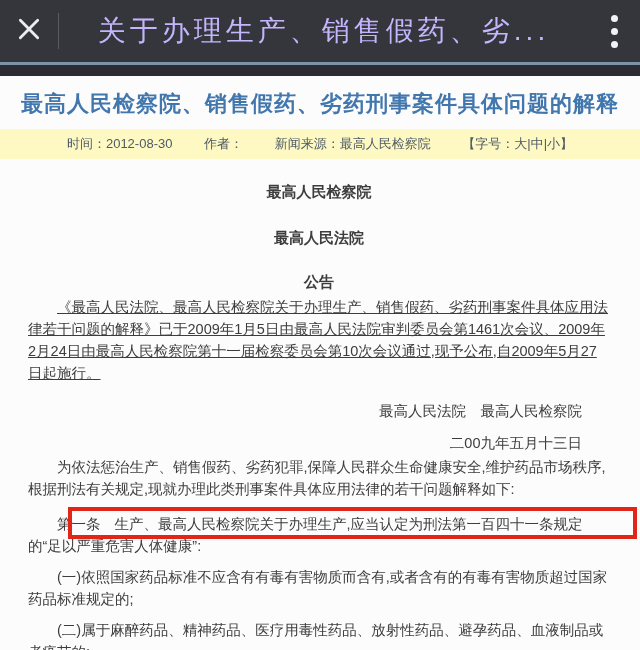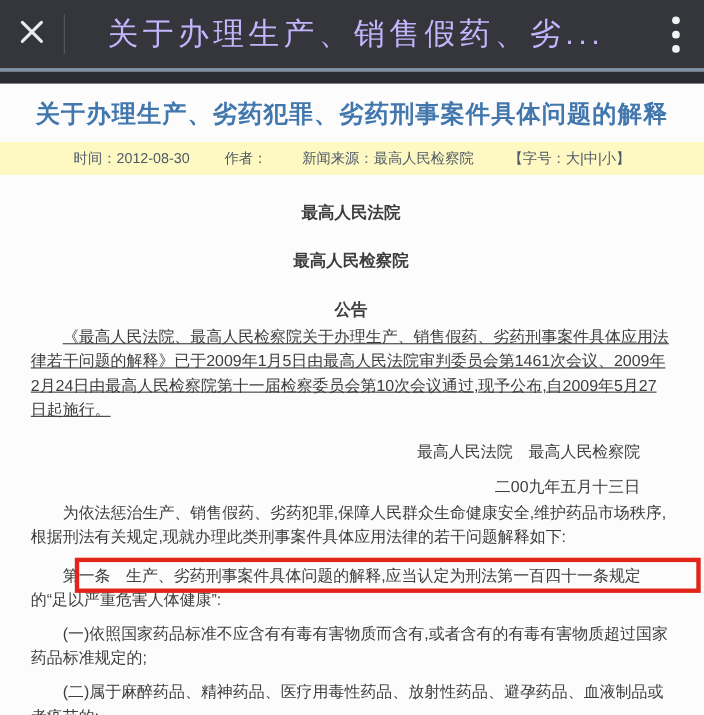--- a/index.html
+++ b/index.html
@@ -80,41 +80,41 @@
       <span style="display:flex;flex-direction:column;gap:6px;">
         <span class="dot"></span>
           <span class="dot"></span>
           <span class="dot"></span>
       </span>
     </div>
   </div>
   <div class="nav-underline"></div>
   <div class="nav-shadow"></div>
 
-  <div class="article-title">关于办理生产、劣药犯罪、劣药刑事案件具体问题的解释</div>
+  <div class="article-title">最高人民检察院、销售假药、劣药刑事案件具体问题的解释</div>
 
   <div class="meta-bar">
     <span>时间：2012-08-30</span>
     <span>作者：</span>
     <span>新闻来源：最高人民检察院</span>
     <span class="sizer">【字号：大|中|小】</span>
   </div>
 
   <div class="body">
 
+    <div class="center-head">最高人民检察院</div>
     <div class="center-head first">最高人民法院</div>
-    <div class="center-head">最高人民检察院</div>
     <div class="center-head">公告</div>
 
     <p class="indent announce">《最高人民法院、最高人民检察院关于办理生产、销售假药、劣药刑事案件具体应用法律若干问题的解释》已于2009年1月5日由最高人民法院审判委员会第1461次会议、2009年2月24日由最高人民检察院第十一届检察委员会第10次会议通过,现予公布,自2009年5月27日起施行。</p>
 
     <p class="right-line sign-orgs">最高人民法院　最高人民检察院</p>
     <p class="right-line sign-date">二00九年五月十三日</p>
 
     <p class="indent intro">为依法惩治生产、销售假药、劣药犯罪,保障人民群众生命健康安全,维护药品市场秩序,根据刑法有关规定,现就办理此类刑事案件具体应用法律的若干问题解释如下:</p>
 
-    <p class="article1"><span class="label">第一条</span><span>生产、劣药刑事案件具体问题的解释,应当认定为刑法第一百四十一条规定的“足以严重危害人体健康”:</span><span class="a1-box"></span></p>
+    <p class="article1"><span class="label">第一条</span><span>生产、最高人民检察院关于办理生产,应当认定为刑法第一百四十一条规定的“足以严重危害人体健康”:</span><span class="a1-box"></span></p>
 
     <p class="indent item">(一)依照国家药品标准不应含有有毒有害物质而含有,或者含有的有毒有害物质超过国家药品标准规定的;</p>
     <p class="indent item">(二)属于麻醉药品、精神药品、医疗用毒性药品、放射性药品、避孕药品、血液制品或者疫苗的;</p>
 
   </div>
 </div>
 
 </body></html>

